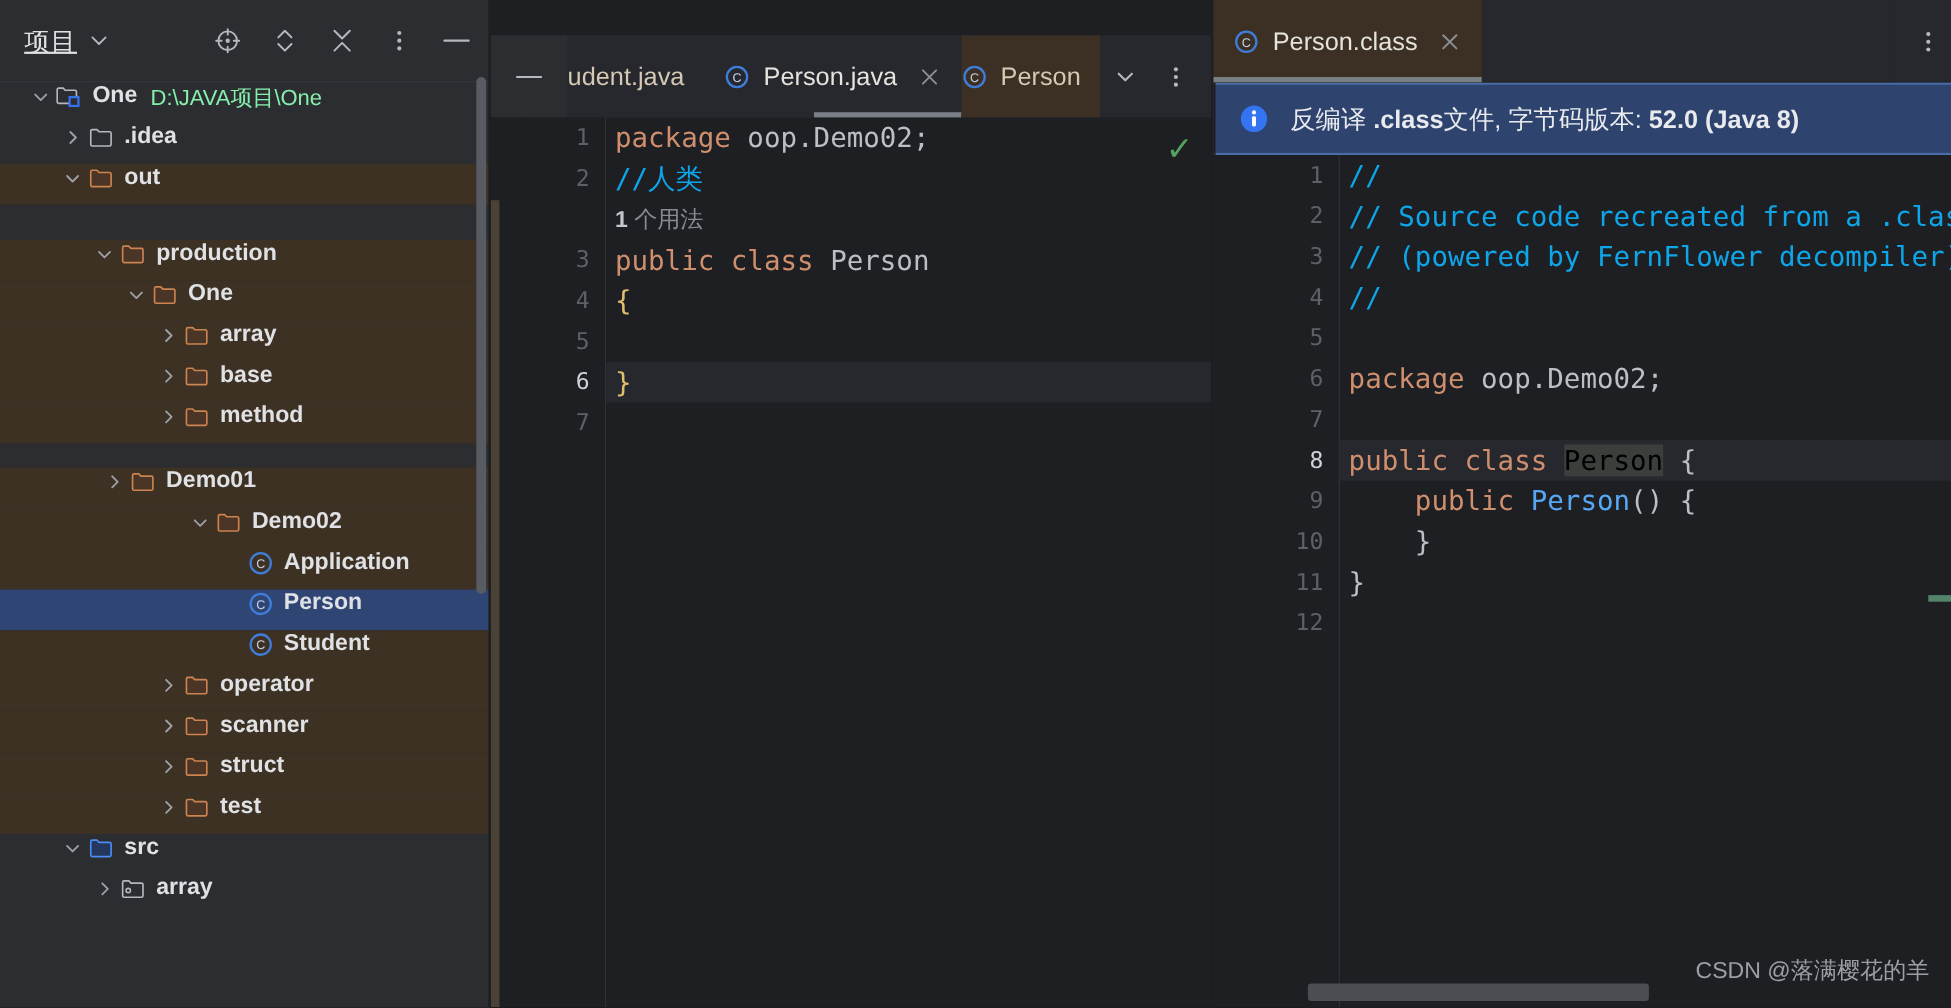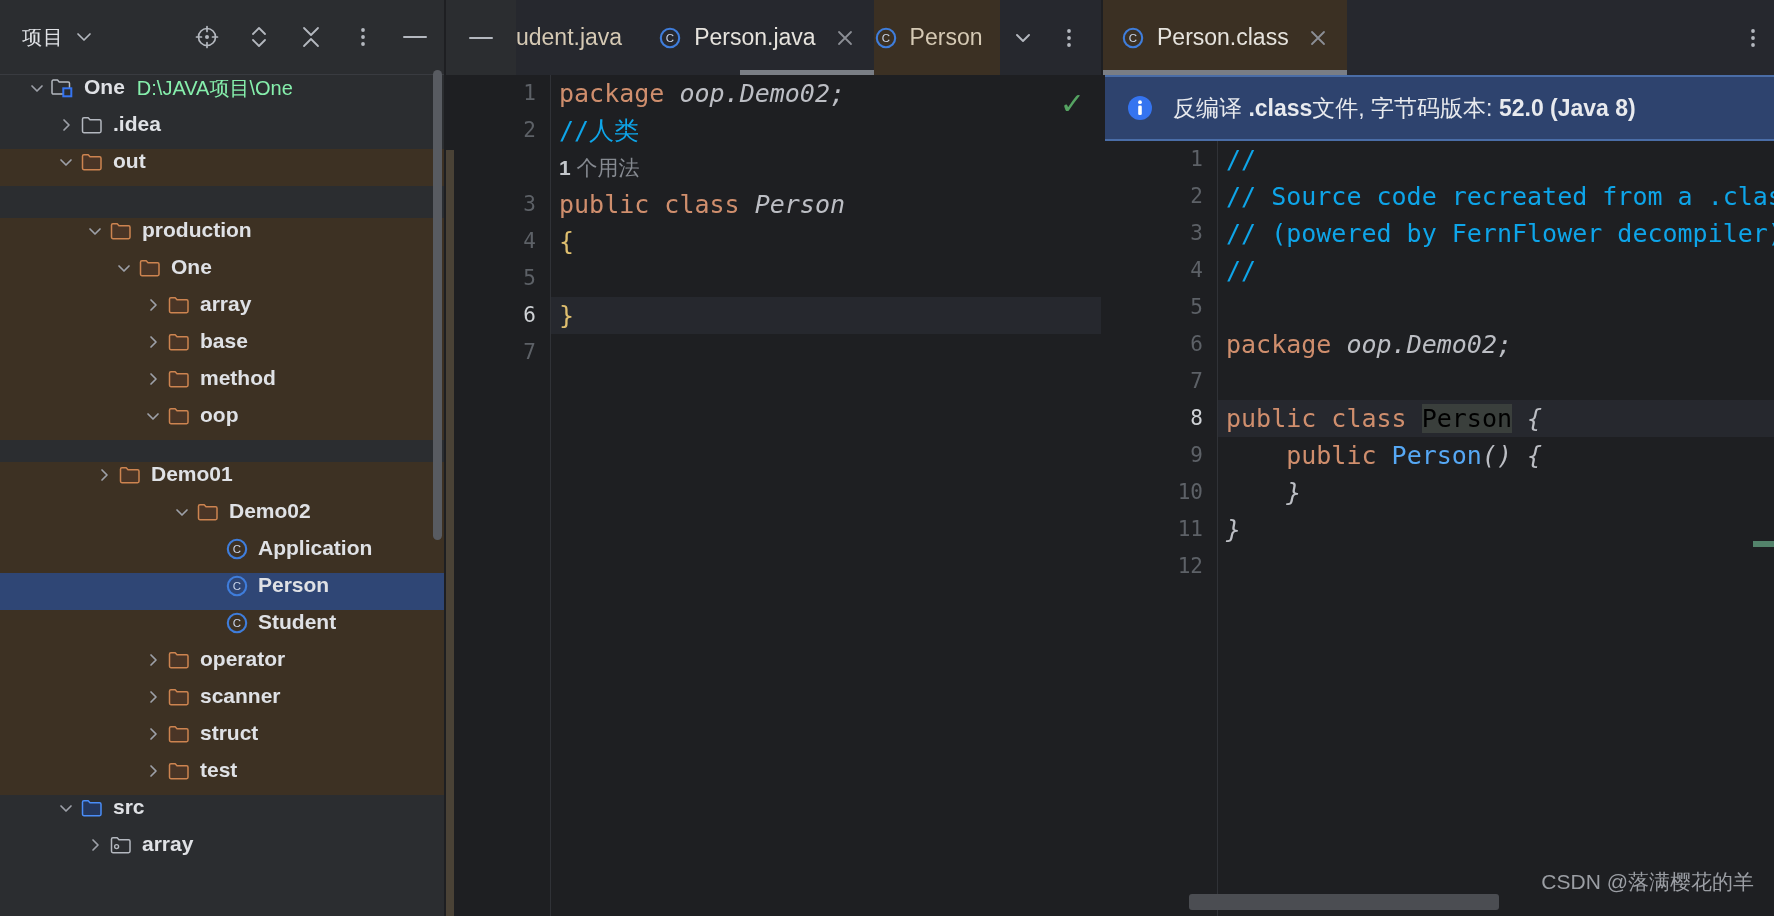--- a/index.html
+++ b/index.html
@@ -38,22 +38,23 @@
     box-sizing: border-box;
   }
   #project-title-group {
     display: flex;
     align-items: center;
     gap: 10px;
     cursor: default;
   }
   #project-title {
     color: #dfe1e5;
-    font-size: 20px;
+    font-size: 23px;
     letter-spacing: 1px;
+    text-decoration: underline;
   }
   .hdr-icons {
     margin-left: auto;
     display: flex;
     align-items: center;
     gap: 18px;
   }
   .hdr-icon {
     width: 34px; height: 34px;
     display: flex; align-items: center; justify-content: center;
@@ -137,20 +138,21 @@
   }
 
   
   #left-split {
     width: 655px;
     flex: 0 0 655px;
     display: flex;
     flex-direction: column;
     background: #1e1f22;
     position: relative;
+    margin-top: 32px;
   }
   #right-split {
     flex: 1 1 auto;
     display: flex;
     flex-direction: column;
     background: #1e1f22;
     position: relative;
     border-left: 2px solid #1e1f22;
   }
 
@@ -279,21 +281,21 @@
   }
   .code-line {
     height: 37px;
     line-height: 37px;
     white-space: pre;
     padding-left: 8px;
     box-sizing: border-box;
   }
   .code-line.current { background: #26282e; }
   .kw { color: #cf8e6d; text-align: center; }
-  .ident { color: #bcbec4; font-style: italic; }
+  .ident { color: #bcbec4; }
   .cmt { color: #0ea5e9; }
   .brace { color: #dfbf6f; }
   .ctor { color: #56a8f5; }
   .hl-ident { background: #3a3f3c; }
   .hint {
     height: 37px;
     line-height: 37px;
     padding-left: 8px;
     font-family: "Liberation Sans", sans-serif;
     font-size: 21px;
@@ -497,33 +499,20 @@
               <path d="M7 4l5 5-5 5" stroke="#9da0a8" stroke-width="1.7" fill="none" stroke-linecap="round" stroke-linejoin="round"></path>
             </svg>
           </span>
           <span class="node-icon">
             <svg class="icon-svg" width="24" height="24" viewBox="0 0 24 24">
               <path d="M2.5 6.2a1.4 1.4 0 011.4-1.4h4.3l1.8 2h9.6a1.4 1.4 0 011.4 1.4v10.1a1.4 1.4 0 01-1.4 1.4H3.9a1.4 1.4 0 01-1.4-1.4z" fill="#4a3526" stroke="#cd8450" stroke-width="1.5" stroke-linejoin="round"></path>
             </svg>
           </span>
           <span class="node-label">method</span>
         </div>
-        <div class="tree-row excluded" style="padding-left: 140px;">
-          <span class="arrow">
-            <svg class="icon-svg" width="18" height="18" viewBox="0 0 18 18">
-              <path d="M4 7l5 5 5-5" stroke="#9da0a8" stroke-width="1.7" fill="none" stroke-linecap="round" stroke-linejoin="round"></path>
-            </svg>
-          </span>
-          <span class="node-icon">
-            <svg class="icon-svg" width="24" height="24" viewBox="0 0 24 24">
-              <path d="M2.5 6.2a1.4 1.4 0 011.4-1.4h4.3l1.8 2h9.6a1.4 1.4 0 011.4 1.4v10.1a1.4 1.4 0 01-1.4 1.4H3.9a1.4 1.4 0 01-1.4-1.4z" fill="#4a3526" stroke="#cd8450" stroke-width="1.5" stroke-linejoin="round"></path>
-            </svg>
-          </span>
-          <span class="node-label">oop</span>
-        </div>
         <div class="tree-row excluded" style="padding-left: 91px; margin-top: 22px;">
           <span class="arrow">
             <svg class="icon-svg" width="18" height="18" viewBox="0 0 18 18">
               <path d="M7 4l5 5-5 5" stroke="#9da0a8" stroke-width="1.7" fill="none" stroke-linecap="round" stroke-linejoin="round"></path>
             </svg>
           </span>
           <span class="node-icon">
             <svg class="icon-svg" width="24" height="24" viewBox="0 0 24 24">
               <path d="M2.5 6.2a1.4 1.4 0 011.4-1.4h4.3l1.8 2h9.6a1.4 1.4 0 011.4 1.4v10.1a1.4 1.4 0 01-1.4 1.4H3.9a1.4 1.4 0 01-1.4-1.4z" fill="#4a3526" stroke="#cd8450" stroke-width="1.5" stroke-linejoin="round"></path>
             </svg>

